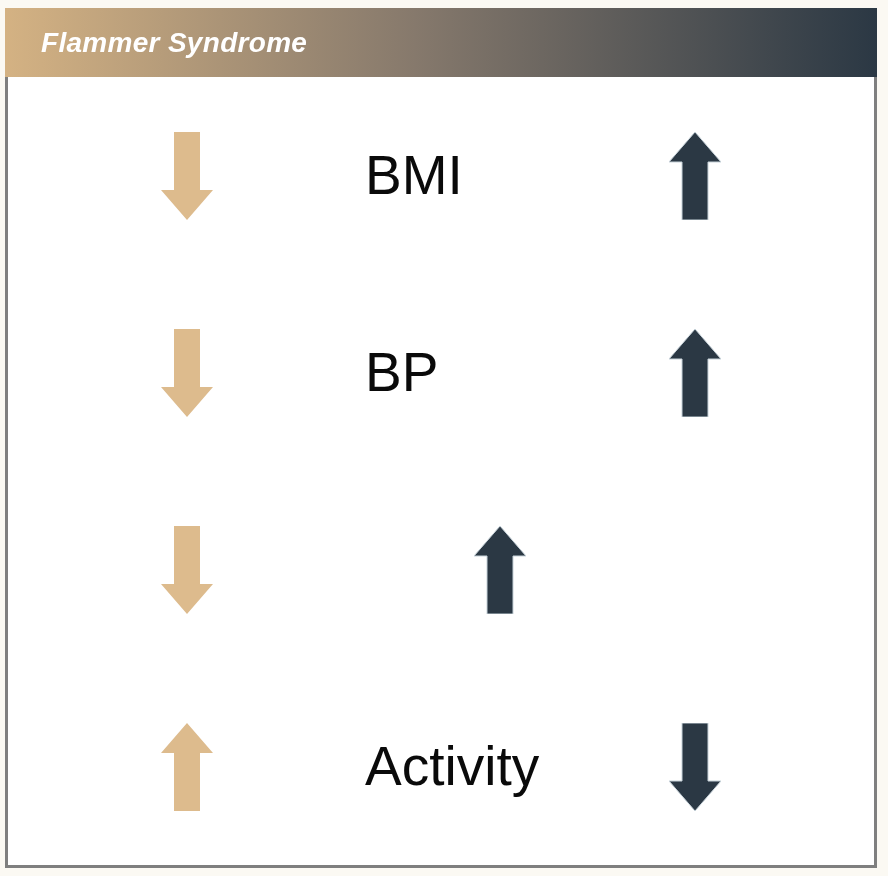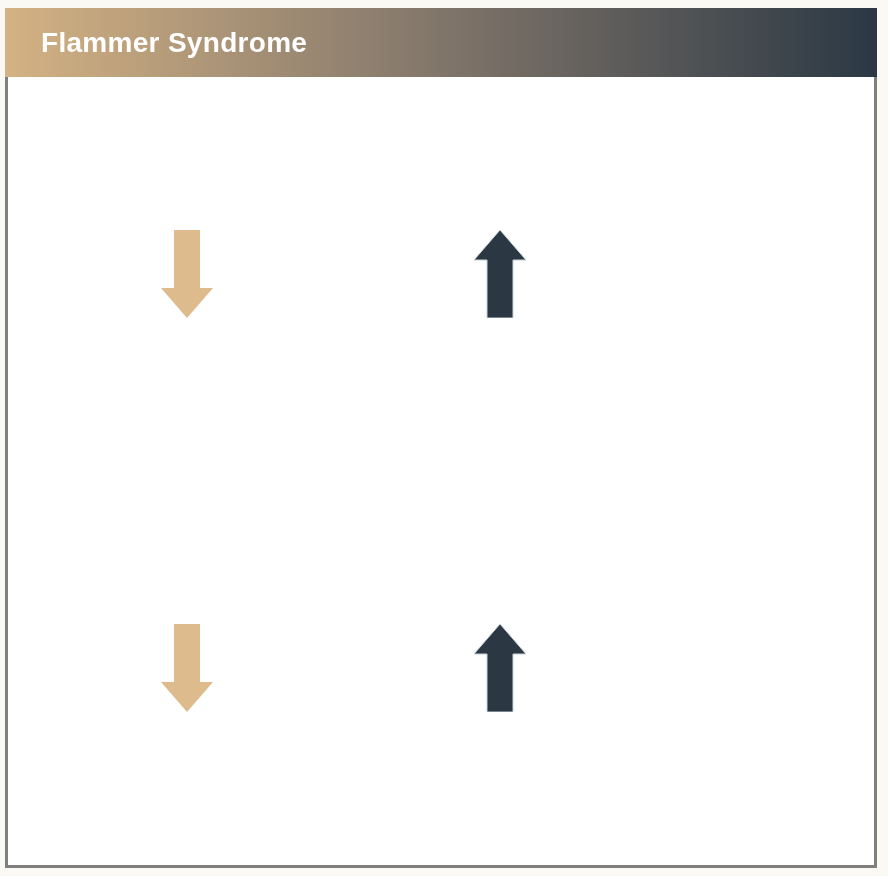--- a/index.html
+++ b/index.html
@@ -30,20 +30,21 @@
     align-items: center;
     justify-content: space-between;
     padding: 0 36px;
   }
   .header-label {
     color: var(--header-text, #ffffff);
     font-size: 28px;
     font-weight: bold;
     letter-spacing: 0.3px;
     white-space: nowrap;
+    font-style: italic;
   }
   .panel {
     box-sizing: border-box;
     height: 791px;
     background: var(--panel-bg, #ffffff);
     border: 3px solid var(--border, #7f7f7f);
     border-top: none;
     display: flex;
     flex-direction: column;
     justify-content: space-around;
@@ -82,27 +83,42 @@
 <body>
 
 <div class="figure">
 
   <div class="header">
     <span class="header-label">Flammer Syndrome</span>
   </div>
 
   <div class="panel">
 
+    <div class="row">
+      <div class="arrow-cell">
+        <svg class="arrow flammer down" viewBox="0 0 52 88" xmlns="http://www.w3.org/2000/svg">
+          <polygon points="26,0 52,30 39,30 39,88 13,88 13,30 0,30"></polygon>
+        </svg>
+      </div>
+      <div class="row-label">BMI</div>
+      <div class="arrow-cell">
+        <svg class="arrow metabolic" viewBox="0 0 52 88" xmlns="http://www.w3.org/2000/svg">
+          <polygon points="26,0 52,30 39,30 39,88 13,88 13,30 0,30"></polygon>
+        </svg>
+      </div>
+      <div></div>
+    </div>
 
     <div class="row">
       <div class="arrow-cell">
         <svg class="arrow flammer down" viewBox="0 0 52 88" xmlns="http://www.w3.org/2000/svg">
           <polygon points="26,0 52,30 39,30 39,88 13,88 13,30 0,30"></polygon>
         </svg>
       </div>
+      <div class="row-label">BP</div>
       <div class="arrow-cell">
         <svg class="arrow metabolic" viewBox="0 0 52 88" xmlns="http://www.w3.org/2000/svg">
           <polygon points="26,0 52,30 39,30 39,88 13,88 13,30 0,30"></polygon>
         </svg>
       </div>
       <div></div>
     </div>
 
     <div class="row">
       <div class="arrow-cell">
@@ -111,15 +127,29 @@
         </svg>
       </div>
       <div class="arrow-cell">
         <svg class="arrow metabolic" viewBox="0 0 52 88" xmlns="http://www.w3.org/2000/svg">
           <polygon points="26,0 52,30 39,30 39,88 13,88 13,30 0,30"></polygon>
         </svg>
       </div>
       <div></div>
     </div>
 
+    <div class="row">
+      <div class="arrow-cell">
+        <svg class="arrow flammer" viewBox="0 0 52 88" xmlns="http://www.w3.org/2000/svg">
+          <polygon points="26,0 52,30 39,30 39,88 13,88 13,30 0,30"></polygon>
+        </svg>
+      </div>
+      <div class="row-label">Activity</div>
+      <div class="arrow-cell">
+        <svg class="arrow metabolic down" viewBox="0 0 52 88" xmlns="http://www.w3.org/2000/svg">
+          <polygon points="26,0 52,30 39,30 39,88 13,88 13,30 0,30"></polygon>
+        </svg>
+      </div>
+      <div></div>
+    </div>
 
   </div>
 </div>
 
 </body></html>

